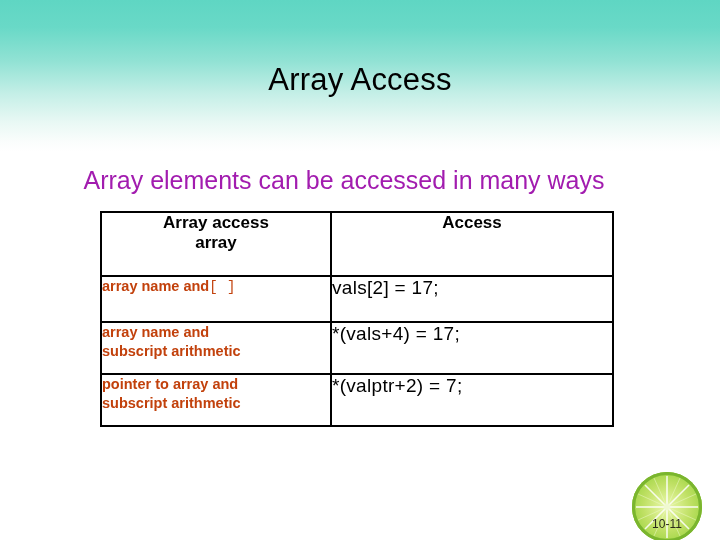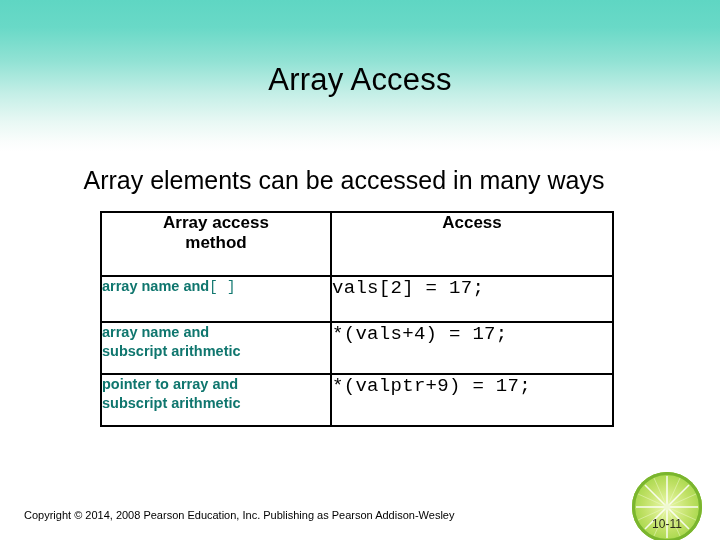--- a/index.html
+++ b/index.html
@@ -52,21 +52,21 @@
 
   
   .subtitle {
     position: absolute;
     left: 0;
     top: 166px;
     width: 688px;
     text-align: center;
     font-size: 25px;
     font-weight: 400;
-    color: #000000;
+    color: #a21caf;
     white-space: nowrap;
   }
 
   
   .access-table {
     position: absolute;
     left: 100px;
     top: 211px;
     width: 512px;
     border-collapse: collapse;
@@ -89,33 +89,33 @@
     color: #000000;
     height: 62px;
     padding: 7px 6px 0 6px;
     line-height: 1.18;
     vertical-align: top;
   }
 
   .method-cell {
     font-size: 14.5px;
     font-weight: bold;
-    color: #0f766e;
+    color: #c2410c;
     padding: 7px 4px 7px 7px;
     line-height: 1.28;
   }
   .method-cell .brackets {
     font-family: "Liberation Mono", monospace;
     font-weight: normal;
     font-size: 14px;
     letter-spacing: 0.5px;
   }
 
   .example-cell {
-    font-family: Liberation Mono, monospace;
+    font-family: Liberation Sans, sans-serif;
     font-size: 19px;
     font-weight: 400;
     color: #000000;
     padding: 6px 4px 6px 9px;
     letter-spacing: 0.3px;
     white-space: pre;
   }
 
   .row-tall { height: 46px; }
   .row-short { height: 42px; }
@@ -198,21 +198,21 @@
 
   <table class="access-table">
     <colgroup>
       <col class="col-method">
       <col class="col-example">
     </colgroup>
     <thead>
       <tr>
         <th class="hdr-cell">
           <div>Array access</div>
-          <div>method</div>
+          <div>array</div>
         </th>
         <th class="hdr-cell">
           <div>Access</div>
         </th>
       </tr>
     </thead>
     <tbody>
       <tr class="row-tall">
         <td class="method-cell">
           <span>array name and</span><span class="brackets">[ ]</span>
@@ -224,26 +224,25 @@
           <div>array name and</div>
           <div>subscript arithmetic</div>
         </td>
         <td class="example-cell">*(vals+4) = 17;</td>
       </tr>
       <tr class="row-two">
         <td class="method-cell">
           <div>pointer to array and</div>
           <div>subscript arithmetic</div>
         </td>
-        <td class="example-cell">*(valptr+9) = 17;</td>
+        <td class="example-cell">*(valptr+2) = 7;</td>
       </tr>
     </tbody>
   </table>
 
-  <div class="footer-copyright">Copyright © 2014, 2008 Pearson Education, Inc. Publishing as Pearson Addison-Wesley</div>
 
   <div class="lime-wrap">
     <div class="lime-body"></div>
     <svg class="lime-svg" width="70" height="70" viewBox="0 0 70 70">
       <g stroke="#ffffff" stroke-width="1.6" opacity="0.85">
         <line x1="35" y1="35" x2="35" y2="4"></line>
         <line x1="35" y1="35" x2="57" y2="13"></line>
         <line x1="35" y1="35" x2="66" y2="35"></line>
         <line x1="35" y1="35" x2="57" y2="57"></line>
         <line x1="35" y1="35" x2="35" y2="66"></line>

